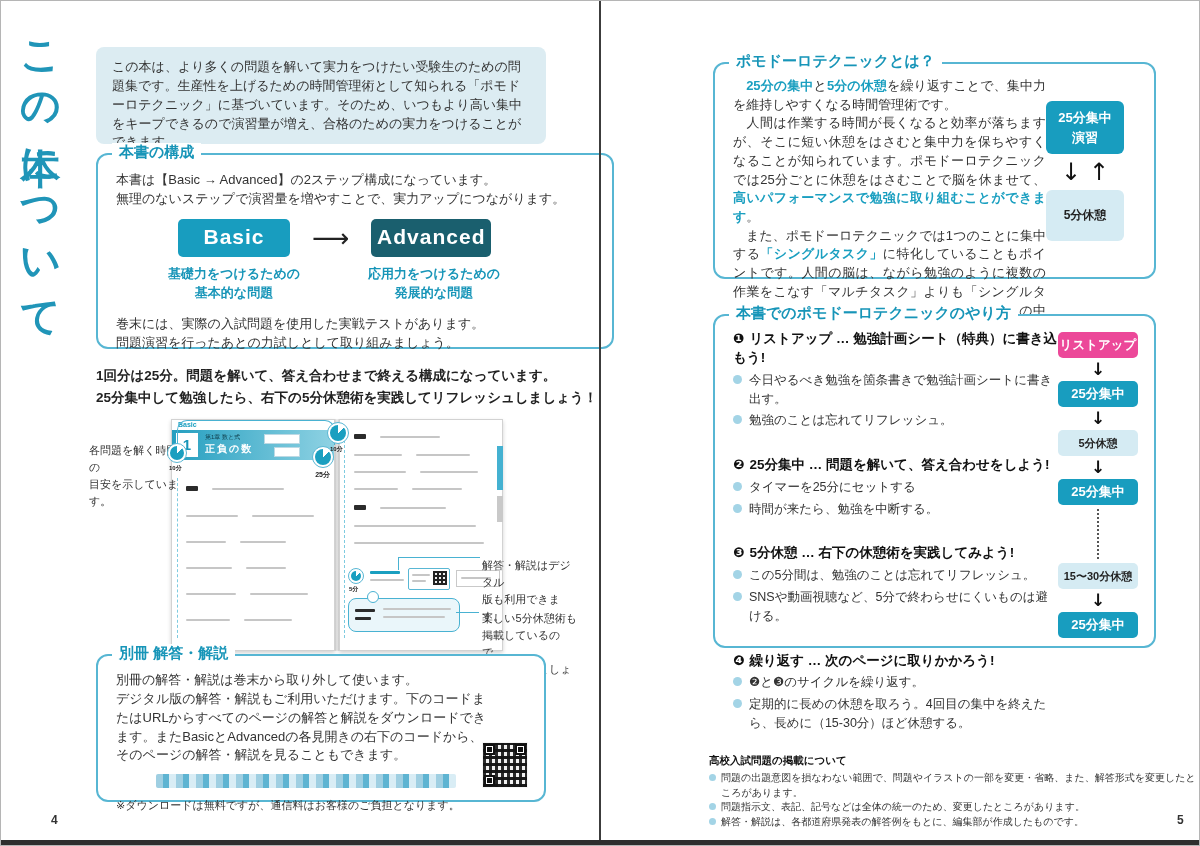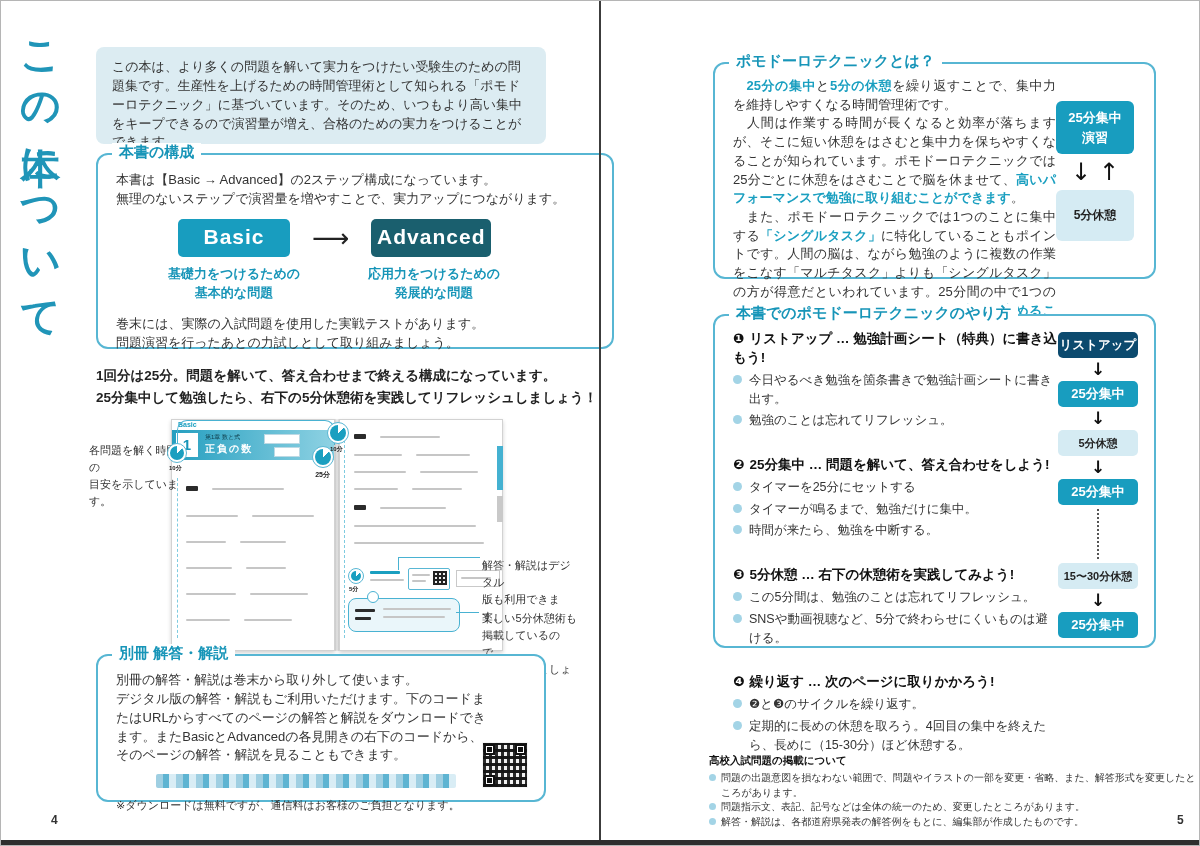--- a/index.html
+++ b/index.html
@@ -85,21 +85,21 @@
   .qr{position:absolute;right:16px;bottom:12px;width:46px;height:46px;background:#f6f6f6;}
   .qr-pat{position:absolute;inset:1px;
     background:repeating-linear-gradient(90deg,rgba(20,20,20,.9) 0 3px,transparent 3px 6px),
                repeating-linear-gradient(0deg,#1b1b1b 0 3px,#f1f1f1 3px 7px);}
   .qf{position:absolute;width:11px;height:11px;background:#fff;border:2px solid #111;box-sizing:border-box;}
   .qf::after{content:"";position:absolute;inset:1px;background:#111;}
   .pagenum{position:absolute;font-size:12px;font-weight:bold;color:#333;}
 
   
   .pomo-box{left:712px;top:61px;width:443px;height:217px;}
-  .pomo-inner{display:flex;padding:13px 20px 0 18px;}
+  .pomo-inner{display:flex;padding:13px 30px 0 18px;}
   .pomo-text{width:346px;}
   .jp{margin:0;font-size:13px;line-height:1.44;color:#333;text-align:justify;}
   .side{margin-left:auto;width:78px;display:flex;flex-direction:column;align-items:center;margin-top:24px;}
   .sbox{width:78px;border-radius:6px;box-sizing:border-box;text-align:center;}
   .sbox.tealbg{background:#189dbf;color:#fff;font-weight:bold;font-size:13px;line-height:1.5;padding:7px 0;}
   .sbox.lightbg{background:#d5ebf3;color:#222;font-weight:bold;font-size:12px;padding:17px 0;}
   .sarr{display:flex;gap:8px;margin:6px 0;font-size:24px;color:#111;line-height:1;
     font-family:"DejaVu Sans",sans-serif;}
 
   .howto-box{left:712px;top:313px;width:443px;height:334px;}
@@ -108,21 +108,21 @@
   .step{margin-bottom:15px;}
   .step-title{font-size:13.5px;font-weight:bold;color:#111;line-height:1.4;}
   .step-num{margin-right:5px;}
   .b{display:flex;gap:7px;align-items:flex-start;font-size:12.5px;line-height:1.5;margin-top:3px;color:#333;}
   .dot{width:9px;height:9px;border-radius:50%;background:#a3d4e6;margin-top:4px;flex:none;}
   .flow{margin-left:auto;width:80px;display:flex;flex-direction:column;align-items:center;margin-top:2px;}
   .fbox{width:80px;height:26px;border-radius:5px;display:flex;align-items:center;justify-content:center;
     box-sizing:border-box;font-weight:bold;}
   .fbox.teal{background:#189dbf;color:#fff;font-size:13px;}
   .fbox.light{background:#d5ebf3;color:#222;font-size:11px;}
-  .fbox.gray{background:#0c4a6e;color:#fff;font-size:12.5px;}
+  .fbox.gray{background:#ec4899;color:#fff;font-size:12.5px;}
   .farr{font-size:17px;font-weight:bold;color:#111;line-height:1;margin:3px 0;
     font-family:"DejaVu Sans",sans-serif;}
   .fdots{width:0;height:50px;border-left:2px dotted #555;margin:4px 0;}
 
   .rp-footer{position:absolute;left:708px;top:753px;width:492px;}
   .rpf-title{font-size:10.5px;font-weight:bold;color:#111;margin-bottom:3px;}
   .rpf-b{display:flex;gap:5px;align-items:flex-start;font-size:10px;line-height:1.45;color:#333;}
   .rpf-b .dot{width:7px;height:7px;margin-top:3px;}
 </style>
 </head>
@@ -357,24 +357,20 @@
             </div>
         </div>
         <div class="step" style="margin-top:26px;">
           <div class="step-title"><span class="step-num">❷</span><span>25分集中 … 問題を解いて、答え合わせをしよう!</span></div>
           <div class="b">
               <span class="dot"></span>
               <span>タイマーを25分にセットする</span>
             </div>
           <div class="b">
               <span class="dot"></span>
-              <span>タイマーが鳴るまで、勉強だけに集中。</span>
-            </div>
-          <div class="b">
-              <span class="dot"></span>
               <span>時間が来たら、勉強を中断する。</span>
             </div>
         </div>
         <div class="step" style="margin-top:26px;">
           <div class="step-title"><span class="step-num">❸</span><span>5分休憩 … 右下の休憩術を実践してみよう!</span></div>
           <div class="b">
               <span class="dot"></span>
               <span>この5分間は、勉強のことは忘れてリフレッシュ。</span>
             </div>
           <div class="b">

